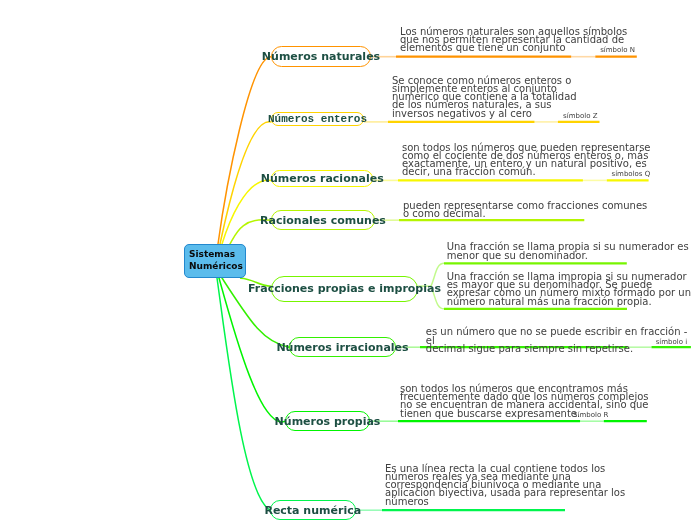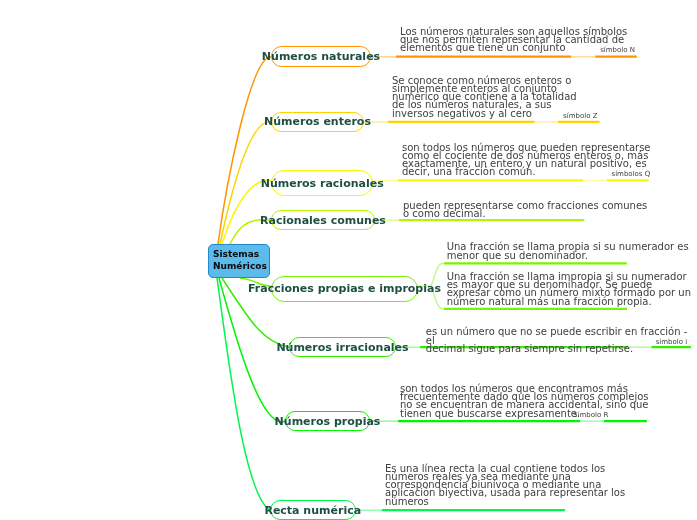--- a/index.html
+++ b/index.html
@@ -57,35 +57,35 @@
       <path d="M 219 278 C 234 332, 261 431.20000000000005, 285 421.20000000000005" fill="none" stroke="#00F500" stroke-width="1.5" stroke-linecap="round"></path>
       <line x1="373" y1="421.2" x2="398" y2="421.2" stroke="#00F500" stroke-width="1.6" stroke-opacity="0.4"></line>
       <line x1="398" y1="421.2" x2="580.1" y2="421.2" stroke="#00F500" stroke-width="2.2"></line>
       <line x1="580.1" y1="421.2" x2="603.8" y2="421.2" stroke="#00F500" stroke-width="1.6" stroke-opacity="0.35"></line>
       <line x1="603.8" y1="421.2" x2="646.8" y2="421.2" stroke="#00F500" stroke-width="2.2"></line>
       <path d="M 217 278 C 227.5 353, 244 495.20000000000005, 270 510.20000000000005" fill="none" stroke="#00F54D" stroke-width="1.5" stroke-linecap="round"></path>
       <line x1="357" y1="510.2" x2="382" y2="510.2" stroke="#00F54D" stroke-width="1.6" stroke-opacity="0.4"></line>
       <line x1="382" y1="510.2" x2="565" y2="510.2" stroke="#00F54D" stroke-width="2.2"></line>
     </svg>
   <div id="nodes">
-      <div class="root-node" style="left: 184px; top: 244px; width: 62px; height: 34px; background: rgb(91, 188, 236); border: 1.5px solid rgb(35, 136, 206); margin-left: 24px;">Sistemas
+      <div class="root-node" style="left: 184px; top: 244px; width: 62px; height: 34px; background: rgb(91, 188, 236); border: 1.5px solid rgb(35, 136, 206);">Sistemas
 Numéricos</div>
       <div class="branch" style="left: 271px; top: 46.4px; width: 100px; height: 20.6px; border-color: rgb(255, 147, 0); border-width: 1.3px;">Números naturales</div>
       <div class="note" style="left: 400px; top: 27.9px;">Los números naturales son aquellos símbolos
 que nos permiten representar la cantidad de
 elementos que tiene un conjunto</div>
       <div class="sym" style="left: 600.2px; top: 46px;">símbolo N</div>
-      <div class="branch" style="left: 271px; top: 111.6px; width: 93px; height: 20px; border-color: rgb(255, 211, 0); border-width: 1.3px;">Números enteros</div>
+      <div class="branch" style="left: 271px; top: 111.6px; width: 93px; height: 14px; border-color: rgb(255, 211, 0); border-width: 1.3px; font-family: Liberation Mono, monospace;">Números enteros</div>
       <div class="note" style="left: 392px; top: 76.7px;">Se conoce como números enteros o
 simplemente enteros al conjunto
 numérico que contiene a la totalidad
 de los números naturales, a sus
 inversos negativos y al cero</div>
       <div class="sym" style="left: 563.1px; top: 112.1px;">símbolo Z</div>
-      <div class="branch" style="left: 271px; top: 170.1px; width: 102.4px; height: 26px; border-color: rgb(247, 247, 0); border-width: 1.3px;">Números racionales</div>
+      <div class="branch" style="left: 271px; top: 170.1px; width: 102.4px; height: 17px; border-color: rgb(247, 247, 0); border-width: 1.3px;">Números racionales</div>
       <div class="note" style="left: 402px; top: 143.6px;">son todos los números que pueden representarse
 como el cociente de dos números enteros o, más
 exactamente, un entero y un natural positivo, es
 decir, una fracción común.</div>
       <div class="sym" style="left: 611.5px; top: 169.9px;">símbolos Q</div>
       <div class="branch" style="left: 271px; top: 209.9px; width: 104px; height: 20.6px; border-color: rgb(181, 245, 0); border-width: 1.3px;">Racionales comunes</div>
       <div class="note" style="left: 403px; top: 201.8px;">pueden representarse como fracciones comunes
 o como decimal.</div>
       <div class="branch" style="left: 271px; top: 275.9px; width: 147px; height: 26px; border-color: rgb(119, 245, 0); border-width: 1.3px;">Fracciones propias e impropias</div>
       <div class="note" style="left: 446.7px; top: 243.4px;">Una fracción se llama propia si su numerador es

